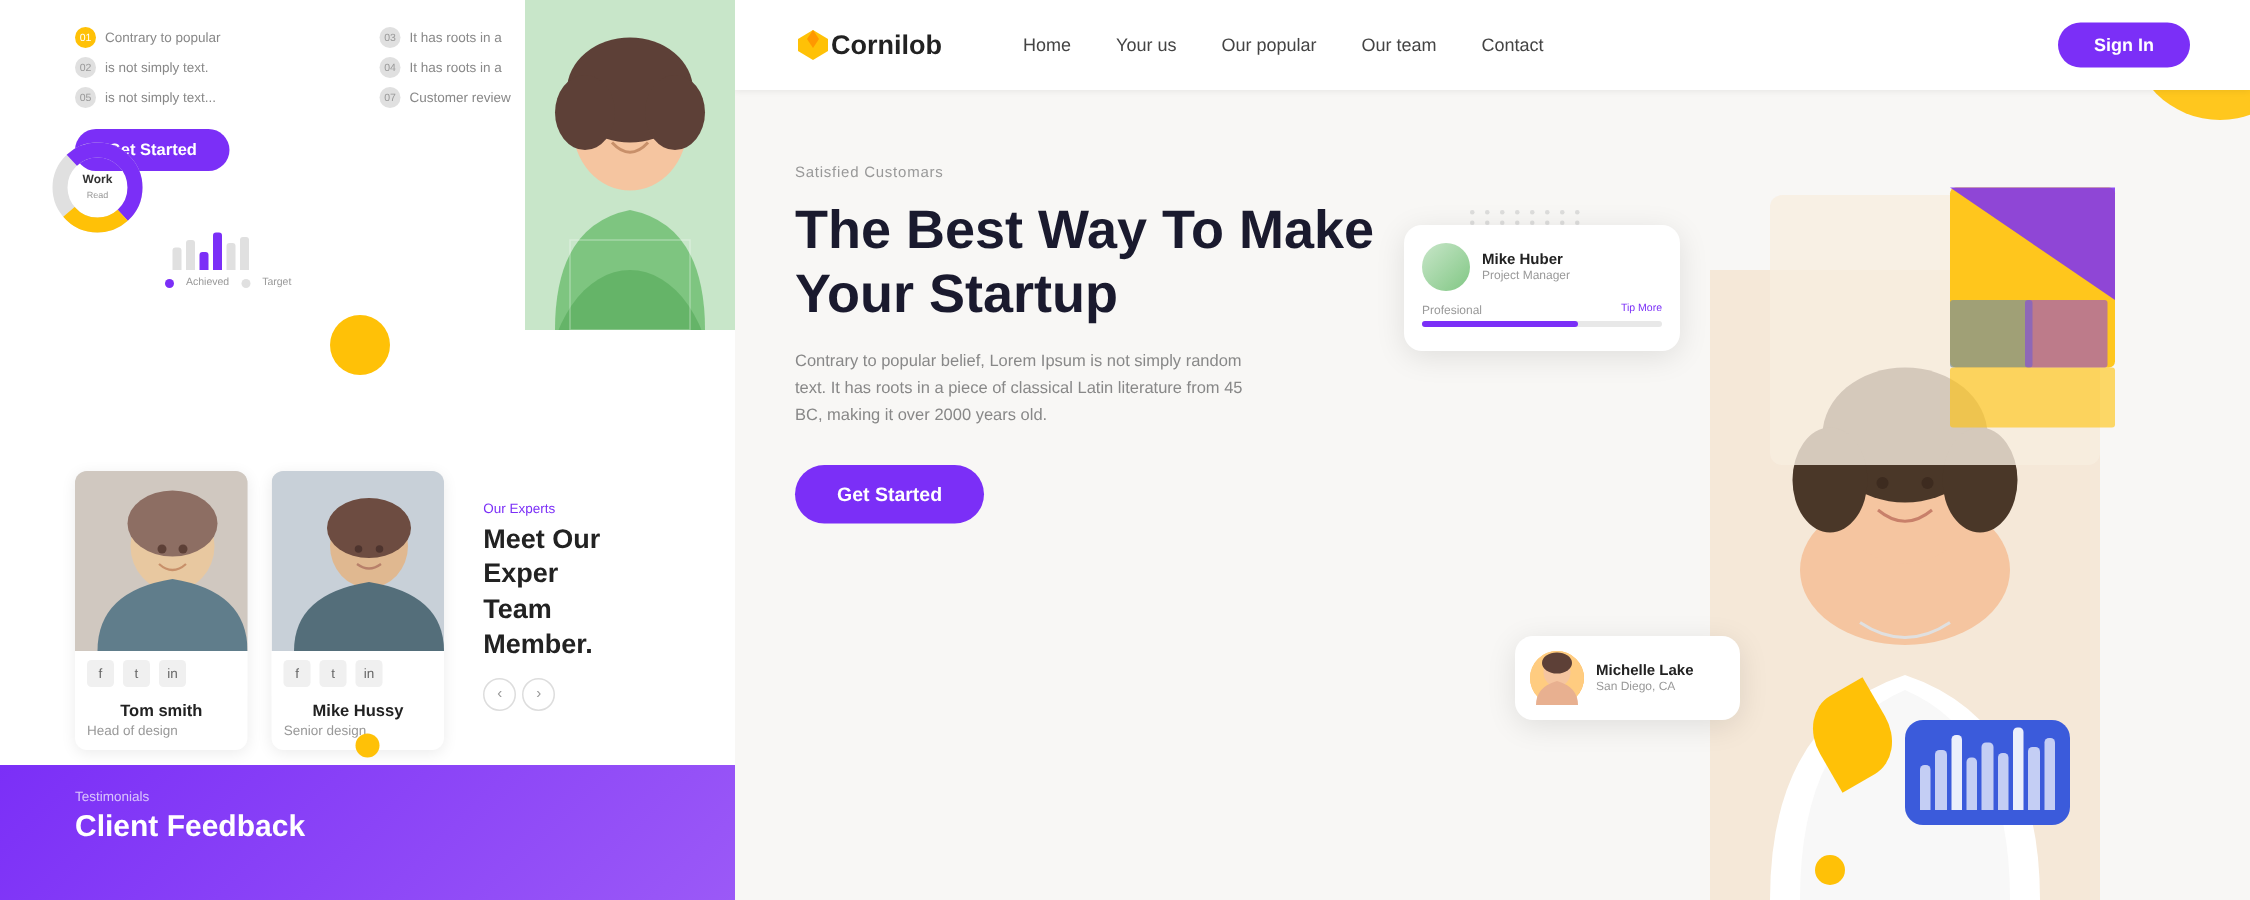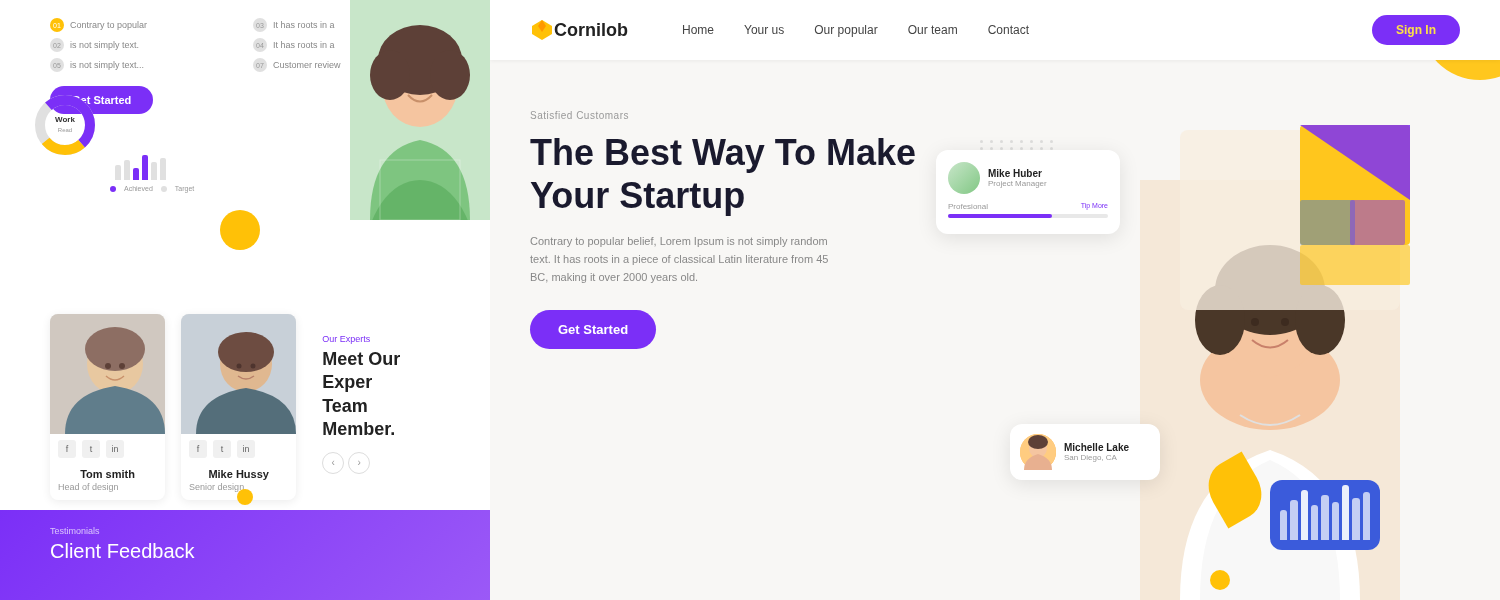--- a/index.html
+++ b/index.html
@@ -213,21 +213,21 @@
     }
 
     .bottom-banner .testimonials-label {
       font-size: 9px;
       color: rgba(255,255,255,0.7);
       margin-bottom: 4px;
     }
 
     .bottom-banner h3 {
       font-size: 20px;
-      font-weight: 400;
+      font-weight: 700;
       color: #fff;
     }
 
     
     .yellow-dot-bottom {
       position: absolute;
       bottom: 95px;
       left: 50%;
       transform: translateX(-50%);
       width: 16px;
@@ -285,21 +285,21 @@
 
     .nav-link {
       font-size: 12px;
       color: #444;
       text-decoration: none;
       cursor: pointer;
     }
 
     .signin-btn {
       background: #7B2FF7;
-      color: #fde047;
+      color: #ffffff;
       border: none;
       border-radius: 20px;
       padding: 8px 24px;
       font-size: 12px;
       font-weight: 600;
       cursor: pointer;
     }
 
     
     .hero {

